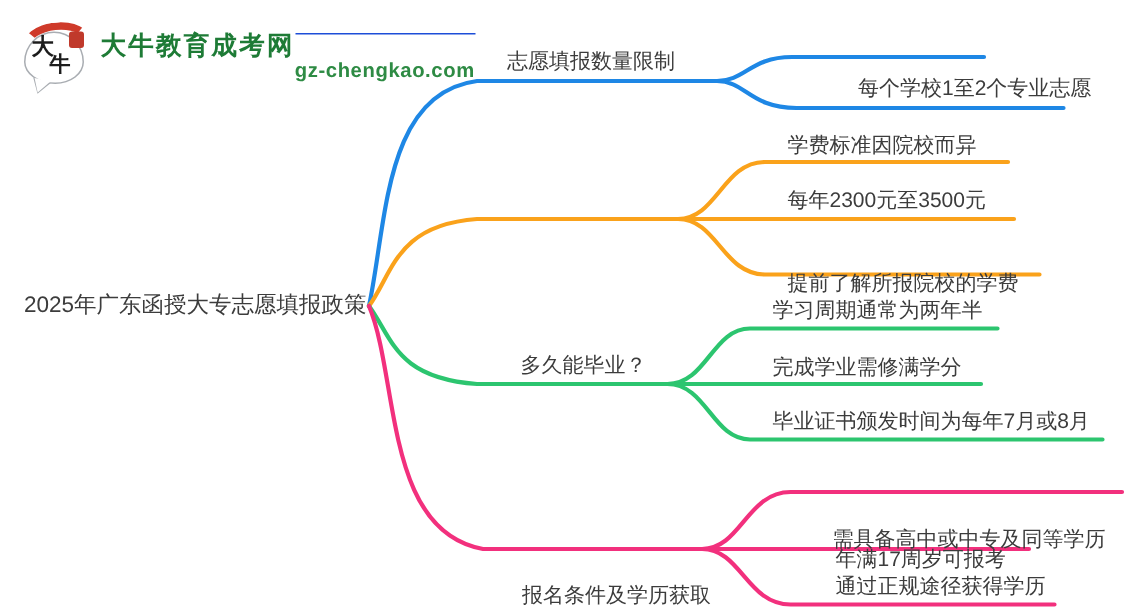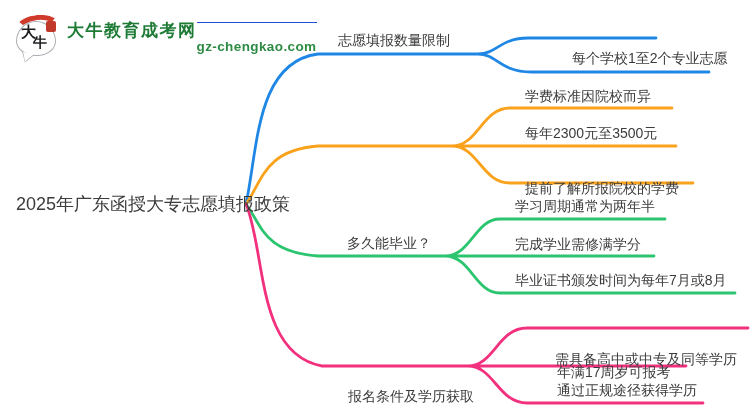--- a/index.html
+++ b/index.html
@@ -32,21 +32,21 @@
   .glyph-da{position:absolute;left:7px;top:11px;font-size:15px;font-weight:bold;color:#1c1c1c;line-height:1;}
   .glyph-niu{position:absolute;left:19px;top:22px;font-size:14px;font-weight:bold;color:#1c1c1c;line-height:1;}
   .seal{position:absolute;left:32px;top:8px;width:10px;height:11px;background:#c0392b;border-radius:2px;}
   .logo-text{display:flex;flex-direction:row;}
   .brand{font-size:17px;font-weight:bold;color:#1e7b36;letter-spacing:1.5px;line-height:20px;}
   .domain{font-size:13.5px;font-weight:bold;color:#2e8b44;letter-spacing:.4px;line-height:15px;
     border-top:1px solid #1d4ed8;padding-top:16px;margin-top:1px;}
   
   svg{position:absolute;left:0;top:0;}
   .lbl{position:absolute;white-space:nowrap;color:#3c3c3c;}
-  .root-lbl{font-size:18px;line-height:18px;}
+  .root-lbl{font-size:15px;line-height:18px;}
   .main-lbl{font-size:14px;line-height:18px;}
   .child-lbl{font-size:14px;line-height:17px;}
 </style>
 </head>
 <body>
 
 <div id="stage">
 
   <div class="logo">
     <div class="logo-icon">

